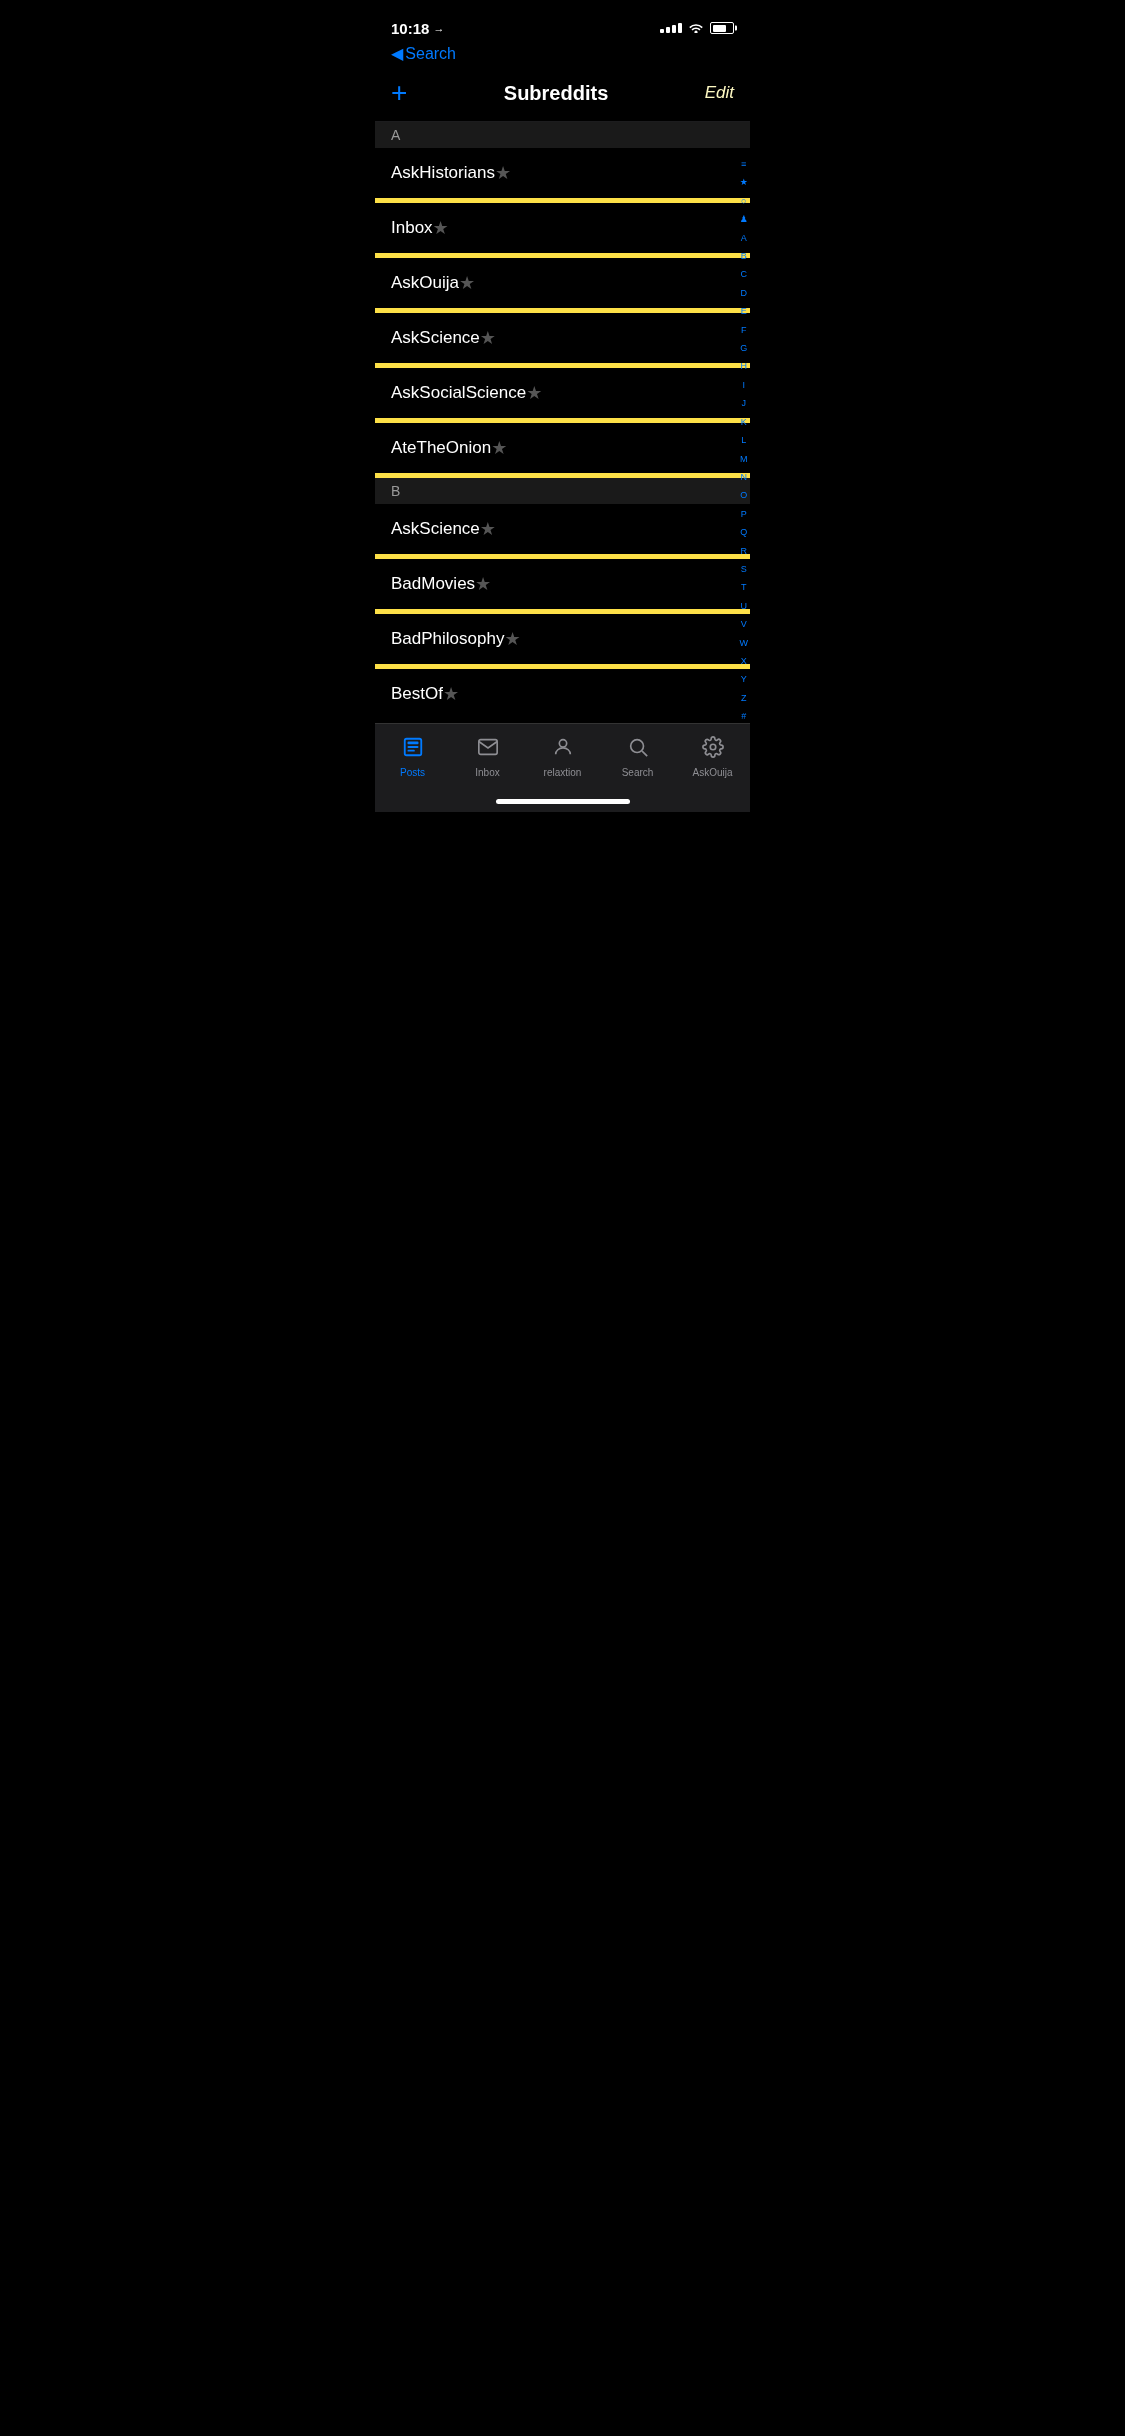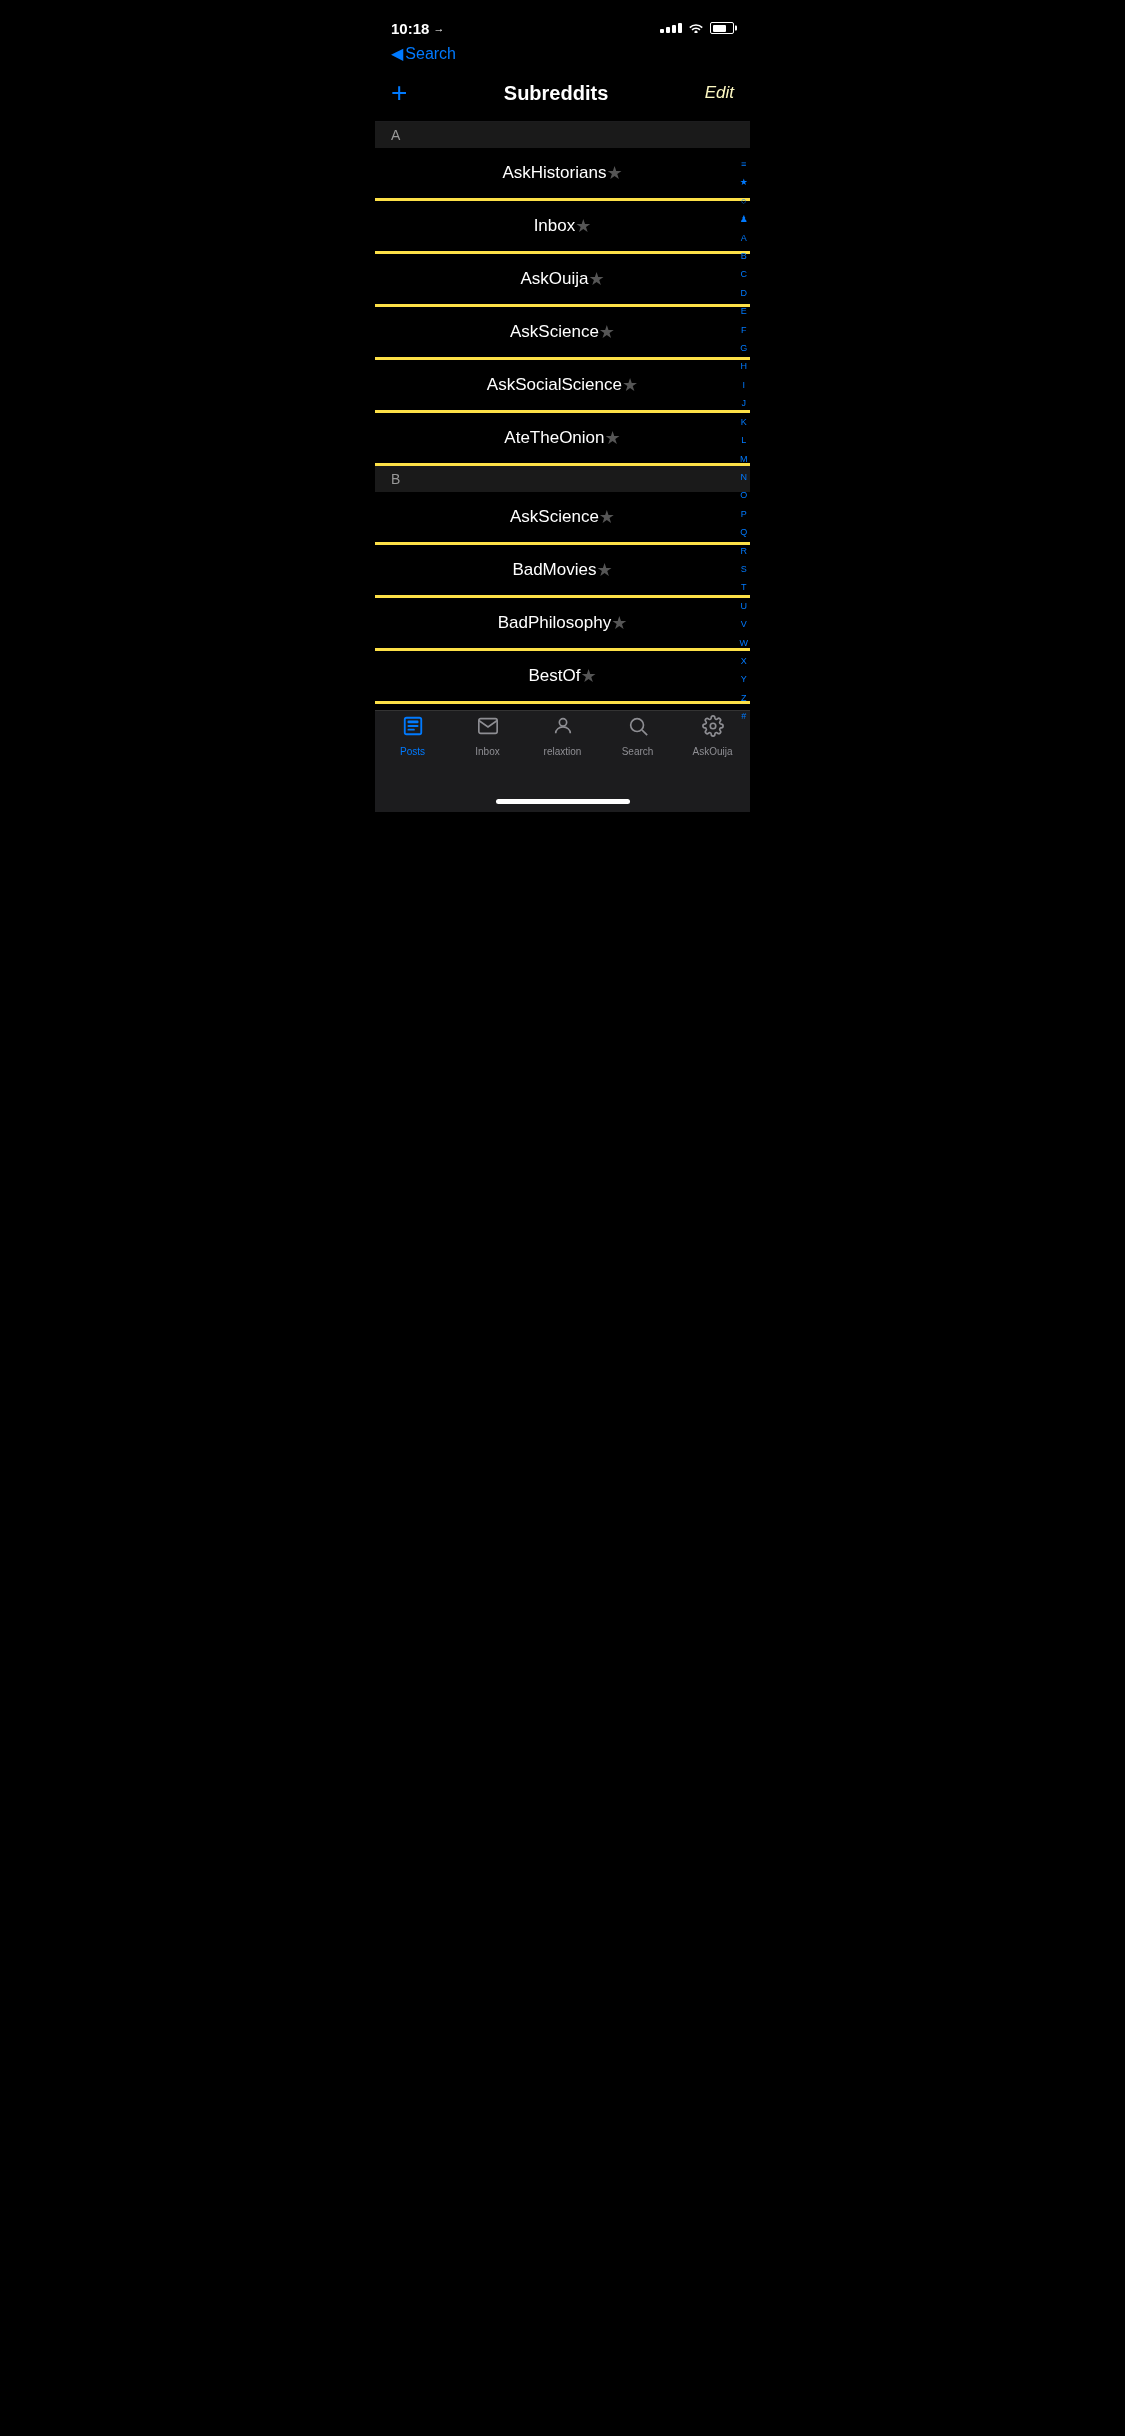--- a/index.html
+++ b/index.html
@@ -139,46 +139,46 @@
       padding: 5px 16px;
       font-size: 14px;
       font-weight: 500;
       color: #999;
     }
 
     
     .list-item {
       display: flex;
       align-items: center;
-      justify-content: center;
+      justify-content: flex-start;
       padding: 14px 16px;
-      border-bottom: 3px solid #fde047;
+      border-bottom: 5px solid #fde047;
       cursor: pointer;
     }
     .list-item-name {
       font-size: 17px;
       color: #fff;
     }
     .star-icon {
       color: #555;
       font-size: 18px;
     }
 
     
     .tab-bar {
       position: absolute;
       bottom: 0;
       left: 0;
       right: 0;
-      height: 102px;
+      height: 89px;
       background: #1c1c1e;
       border-top: 1px solid #333;
       display: flex;
       align-items: flex-start;
-      padding-top: 4px;
+      padding-top: 12px;
     }
     .tab-item {
       flex: 1;
       display: flex;
       flex-direction: column;
       align-items: center;
       gap: 3px;
       cursor: pointer;
     }
     .tab-icon {

